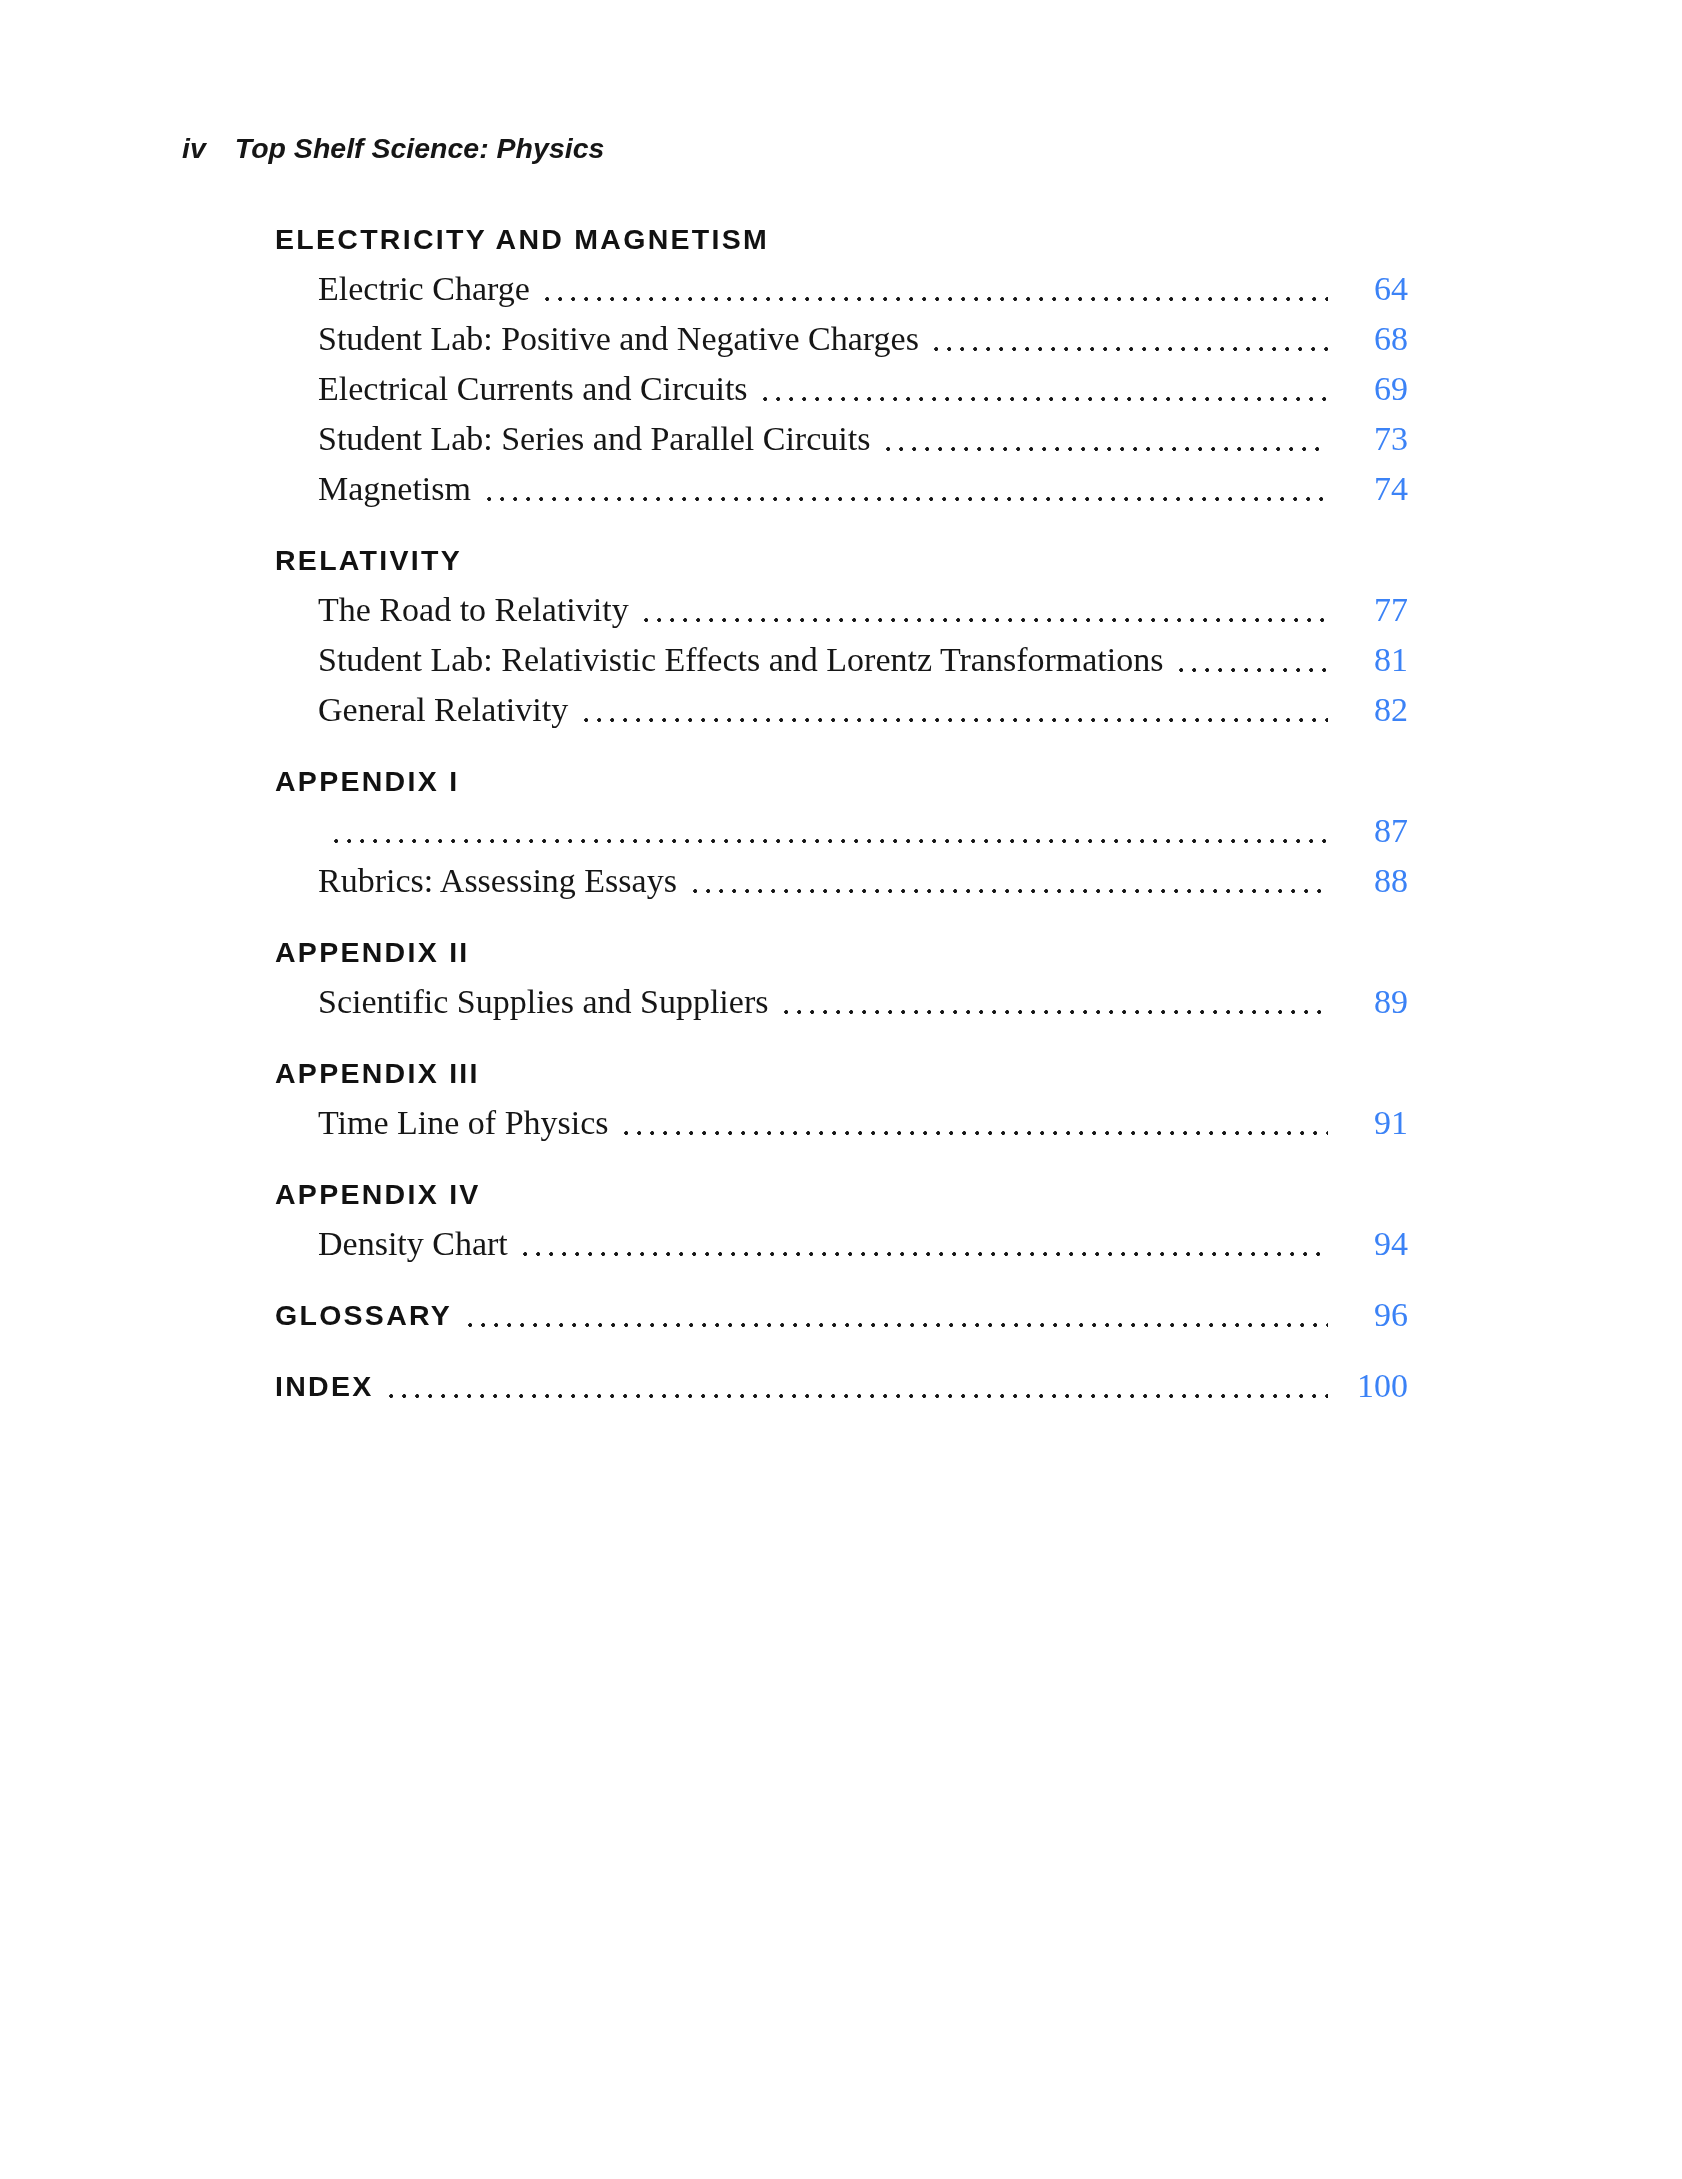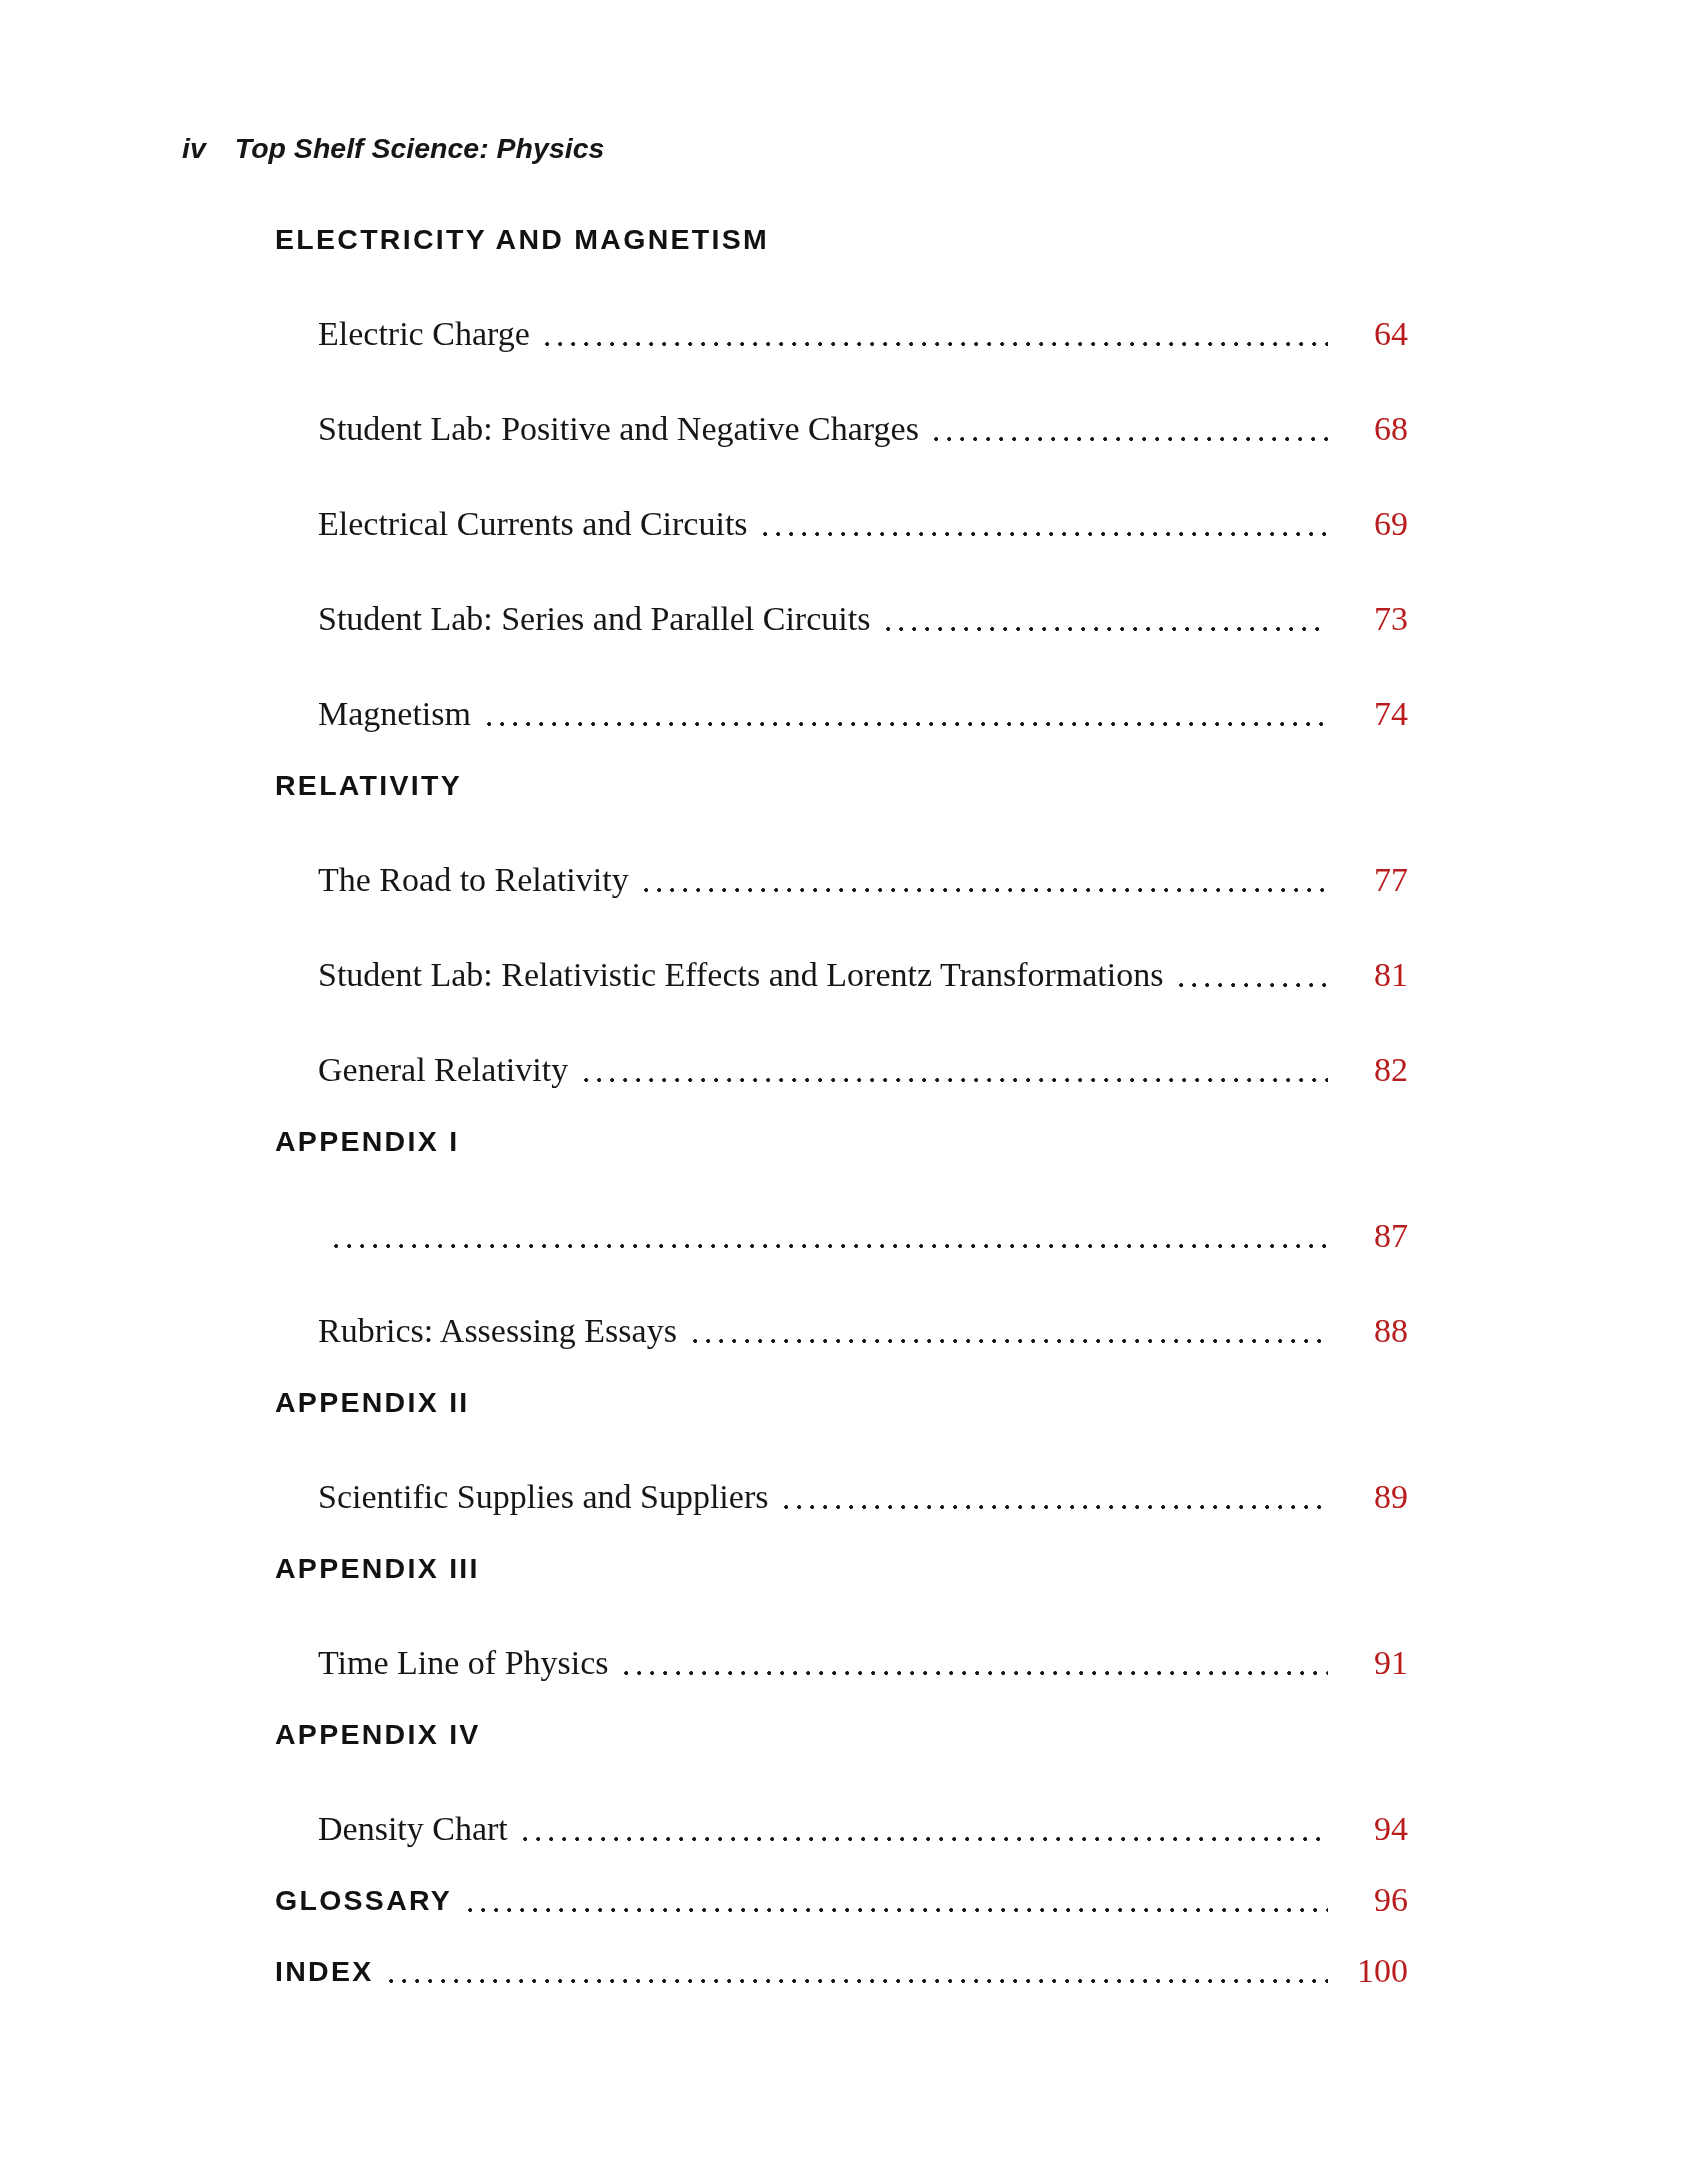--- a/index.html
+++ b/index.html
@@ -48,42 +48,41 @@
   }
   .heading {
     font-family: "Liberation Sans", sans-serif;
     font-weight: 700;
     font-size: 28.5px;
     letter-spacing: 0.08em;
     color: #121212;
   }
   .entry-row {
     padding-left: 43px;
-    margin-top: 45px;
   }
   .entry-title {
     font-family: "Liberation Serif", serif;
     font-size: 34px;
     color: #161616;
   }
   .leader {
     flex: 1 1 auto;
     min-width: 26px;
     align-self: flex-end;
     height: 4.3px;
     margin: 0 14px 13px 15.6px;
     background-image: radial-gradient(circle at 2.2px 2.2px, #151515 1.7px, rgba(0,0,0,0) 2.3px);
     background-size: 13px 4.3px;
     background-repeat: repeat-x;
     background-position: left bottom;
   }
   .pagenum {
     font-family: "Liberation Serif", serif;
     font-size: 34px;
-    color: #b91c1c;
+    color: #3b82f6;
     min-width: 66px;
     text-align: right;
   }
 </style>
 </head>
 <body>
 
 <div class="page">
 
   <header class="page-header">

